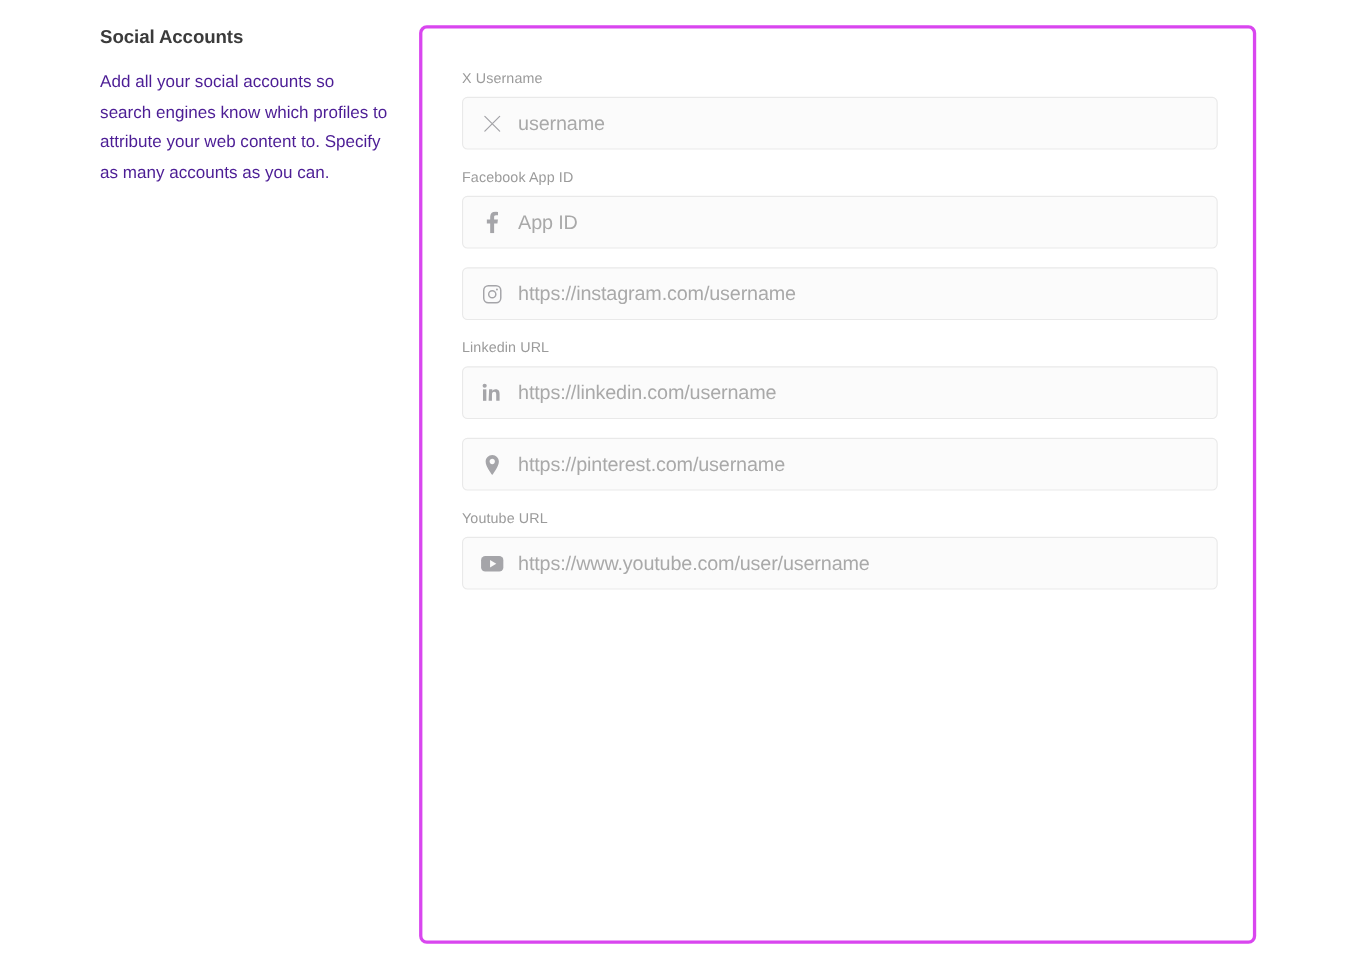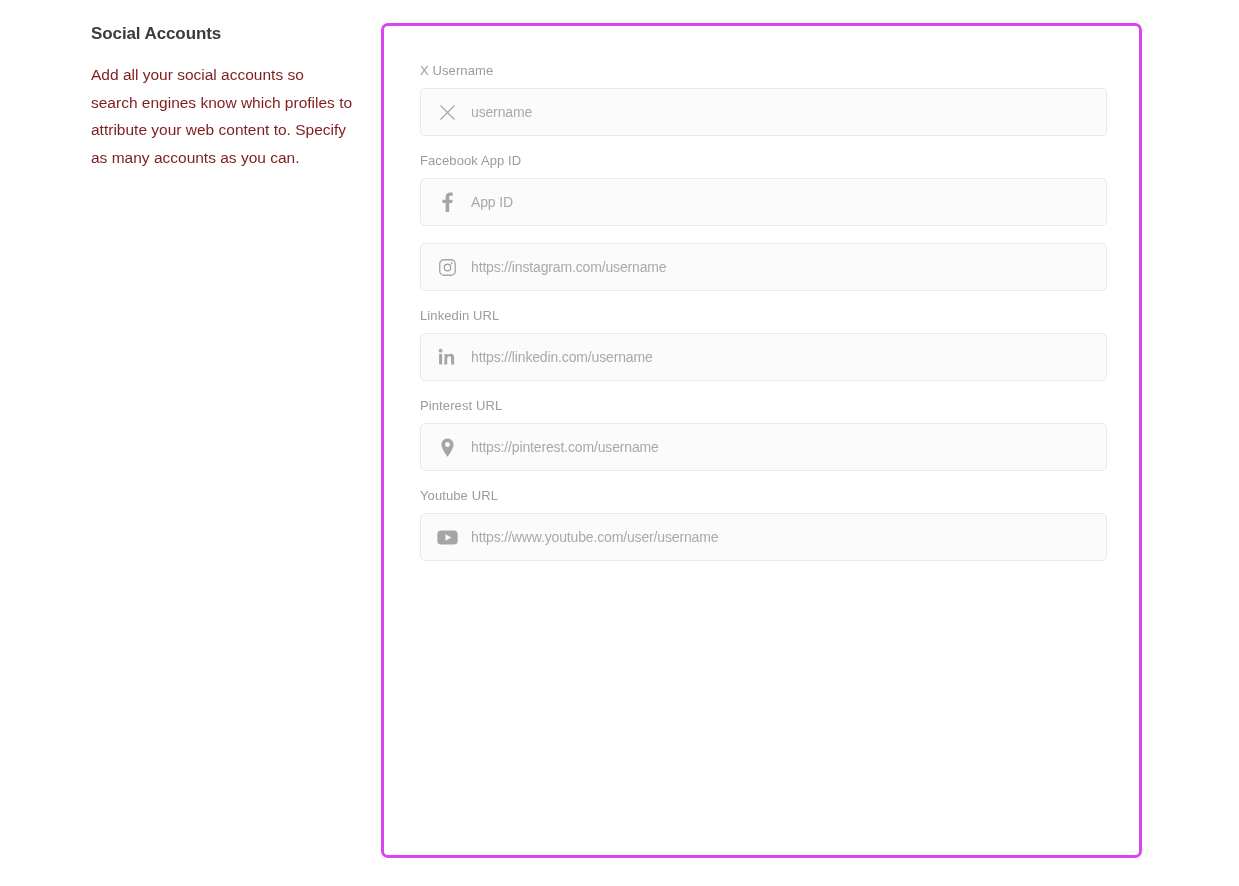--- a/index.html
+++ b/index.html
@@ -33,21 +33,21 @@
   .side-title {
     font-size: 17px;
     font-weight: bold;
     color: #3b3b3b;
     letter-spacing: -0.1px;
     margin: 0 0 16px 0;
     line-height: 22px;
   }
   .side-desc {
     font-size: 15.5px;
-    color: #7f1d1d;
+    color: #4c1d95;
     line-height: 27.5px;
     margin: 0;
     font-weight: normal;
   }
 
   
   .card {
     position: absolute;
     left: 381px;
     top: 23px;
@@ -101,21 +101,21 @@
     color: #a5a5a9;
   }
   .field-icon svg { display: block; }
 
   .field-input {
     flex: 1 1 auto;
     border: none;
     outline: none;
     background: transparent;
     font-family: "Liberation Sans", sans-serif;
-    font-size: 14px;
+    font-size: 18px;
     color: #b91c1c;
     height: 100%;
     padding: 0;
     letter-spacing: -0.15px;
   }
   .field-input::placeholder {
     color: #a9a9a9;
     opacity: 1;
   }
 </style>
@@ -178,21 +178,20 @@
               <rect x="1.2" y="6.6" width="3.4" height="11.6" fill="#a5a5a9"></rect>
               <circle cx="2.9" cy="3" r="2.1" fill="#a5a5a9"></circle>
               <path fill="#a5a5a9" d="M7.4 6.6h3.25v1.6h0.05c0.45-0.83 1.56-1.72 3.2-1.72 3.43 0 4.06 2.2 4.06 5.07v6.65h-3.39v-5.9c0-1.41-0.03-3.22-2.0-3.22-2.0 0-2.3 1.53-2.3 3.12v6h-3.39z"></path>
             </svg>
           </span>
           <input class="field-input" type="text" placeholder="https://linkedin.com/username" style="">
         </div>
       </div>
 
       <div class="field">
-        <label class="field-label">Pinterest URL</label>
         <div class="input-wrap">
           <span class="field-icon">
             <svg width="13" height="19" viewBox="0 0 14 20">
               <path fill="#a5a5a9" d="M7 0.4C3.4 0.4 0.5 3.3 0.5 6.9c0 4.6 5.6 12.1 6.1 12.7 0.2 0.26 0.6 0.26 0.8 0 0.5-0.6 6.1-8.1 6.1-12.7C13.5 3.3 10.6 0.4 7 0.4z M7 9.4c-1.45 0-2.6-1.17-2.6-2.6S5.55 4.2 7 4.2s2.6 1.17 2.6 2.6S8.45 9.4 7 9.4z"></path>
             </svg>
           </span>
           <input class="field-input" type="text" placeholder="https://pinterest.com/username" style="">
         </div>
       </div>
 

